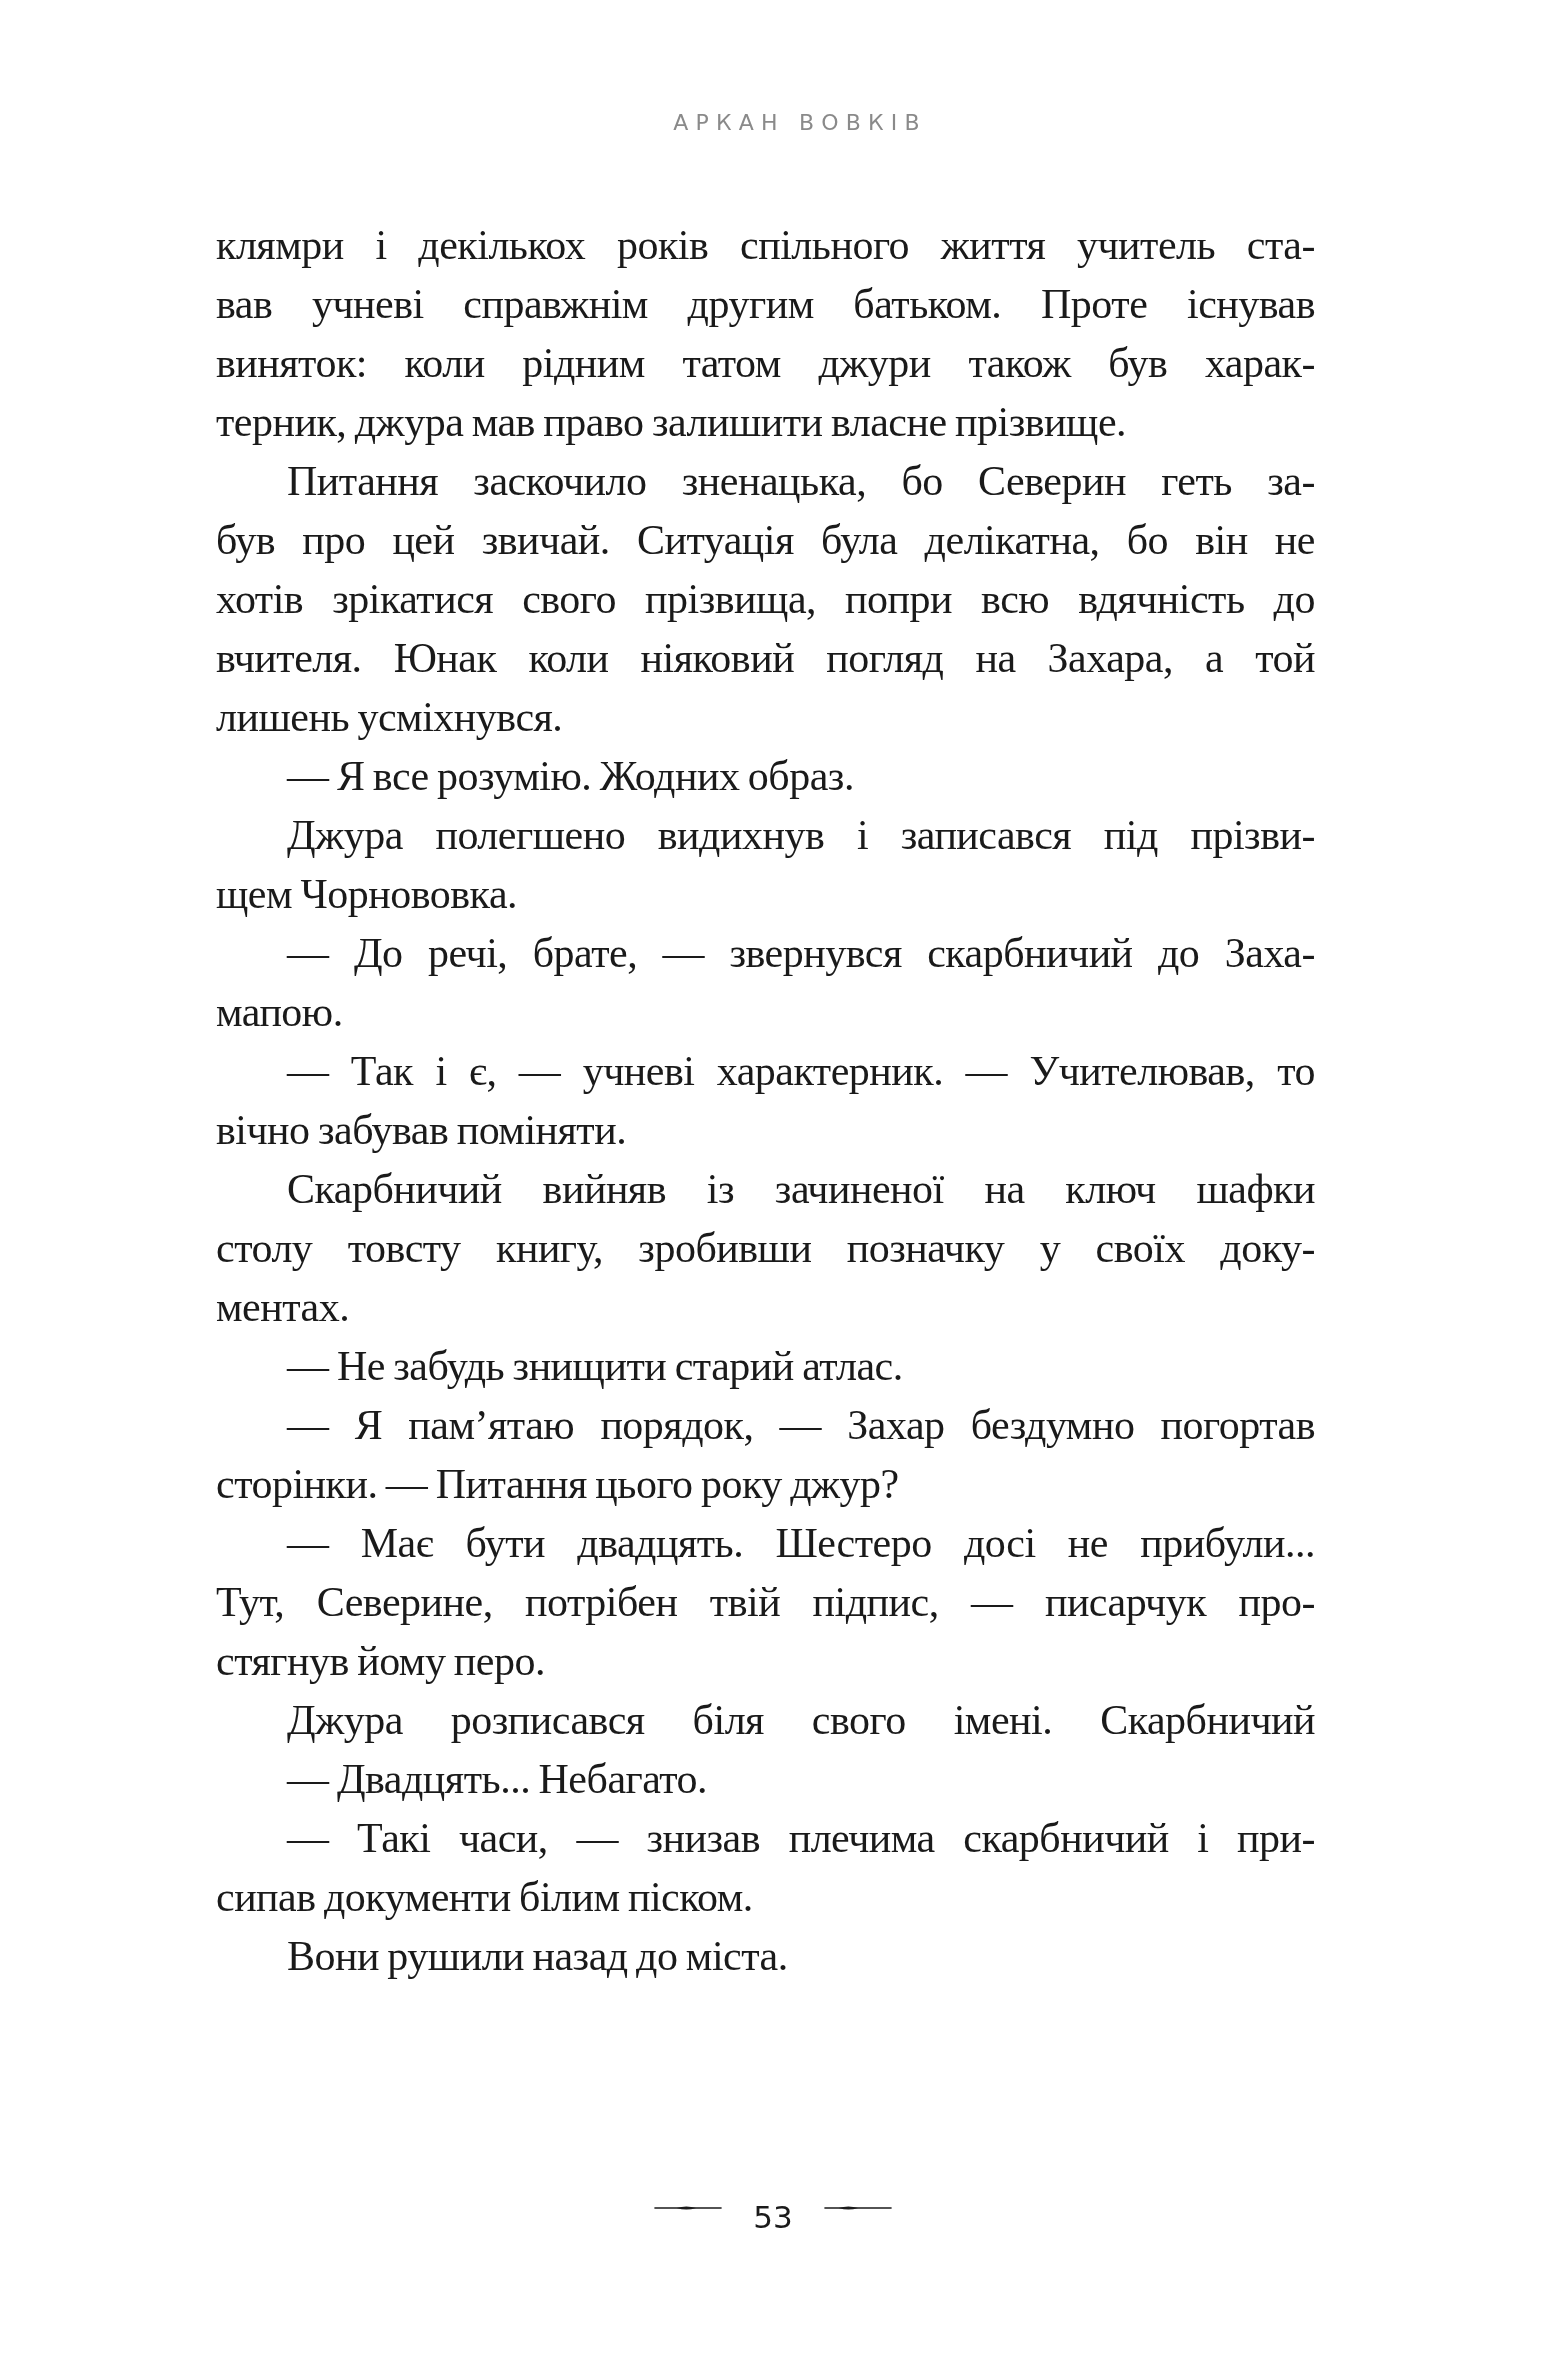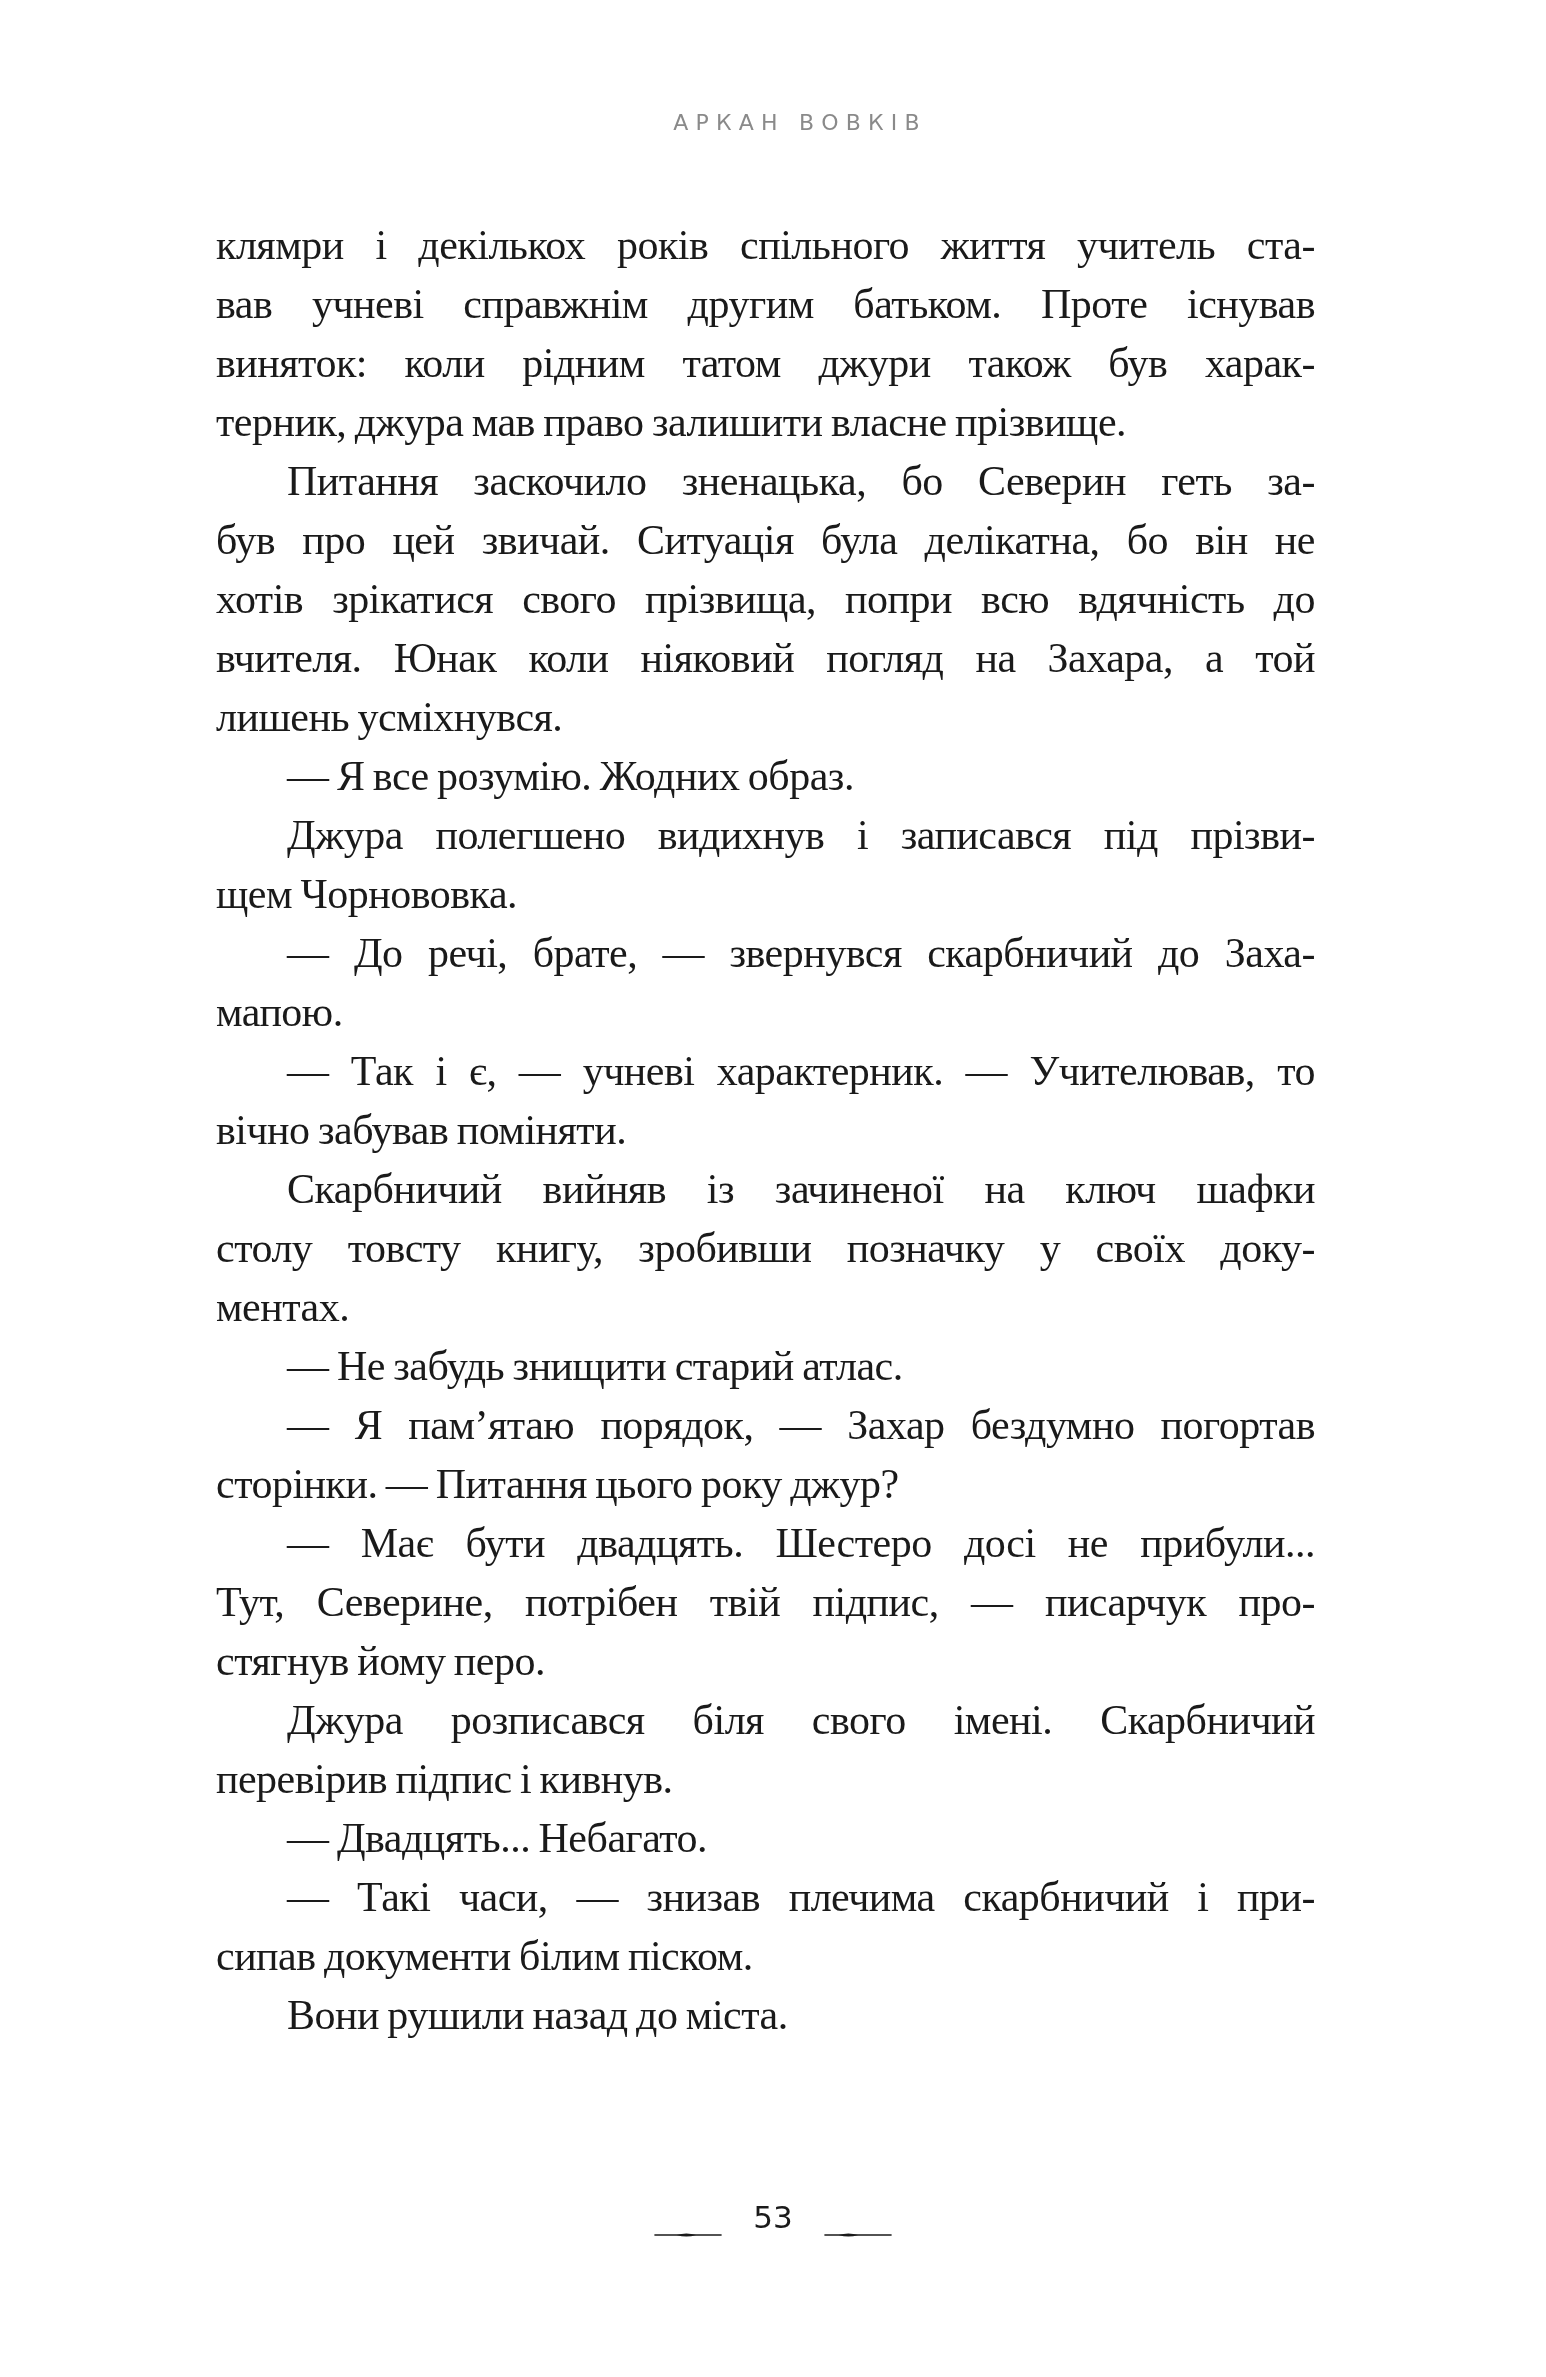--- a/index.html
+++ b/index.html
@@ -51,21 +51,21 @@
     .line.last {
       text-align-last: left;
     }
     .folio {
       position: absolute;
       top: 2200px;
       left: 0;
       width: 1546px;
       display: flex;
       justify-content: center;
-      align-items: flex-end;
+      align-items: flex-start;
       gap: 31px;
     }
     .ornament {
       display: inline-block;
       width: 68px;
       height: 8px;
     }
     .page-number {
       font-family: "DejaVu Sans", "Liberation Sans", sans-serif;
       font-size: 31px;
@@ -98,21 +98,20 @@
   <span class="line indent">Скарбничий вийняв із зачиненої на ключ шафки</span>
   <span class="line">столу товсту книгу, зробивши позначку у своїх доку-</span>
   <span class="line last">ментах.</span>
   <span class="line indent last">— Не забудь знищити старий атлас.</span>
   <span class="line indent">— Я памʼятаю порядок, — Захар бездумно погортав</span>
   <span class="line last">сторінки. — Питання цього року джур?</span>
   <span class="line indent">— Має бути двадцять. Шестеро досі не прибули...</span>
   <span class="line">Тут, Северине, потрібен твій підпис, — писарчук про-</span>
   <span class="line last">стягнув йому перо.</span>
   <span class="line indent">Джура розписався біля свого імені. Скарбничий</span>
-  <span class="line last">перевірив підпис і кивнув.</span>
   <span class="line indent last">— Двадцять... Небагато.</span>
   <span class="line indent">— Такі часи, — знизав плечима скарбничий і при-</span>
   <span class="line last">сипав документи білим піском.</span>
   <span class="line indent last">Вони рушили назад до міста.</span>
 </div>
 
 <div class="folio">
   <span class="ornament">
     <svg width="68" height="8" viewBox="0 0 84 10">
       <line x1="0" y1="5" x2="84" y2="5" stroke="#1a1a1a" stroke-width="1.6"></line>

